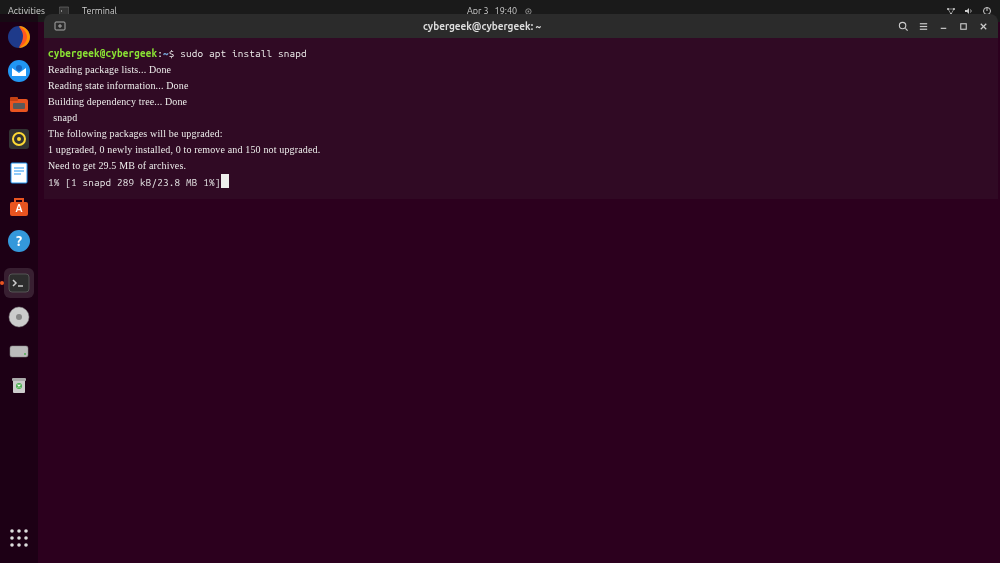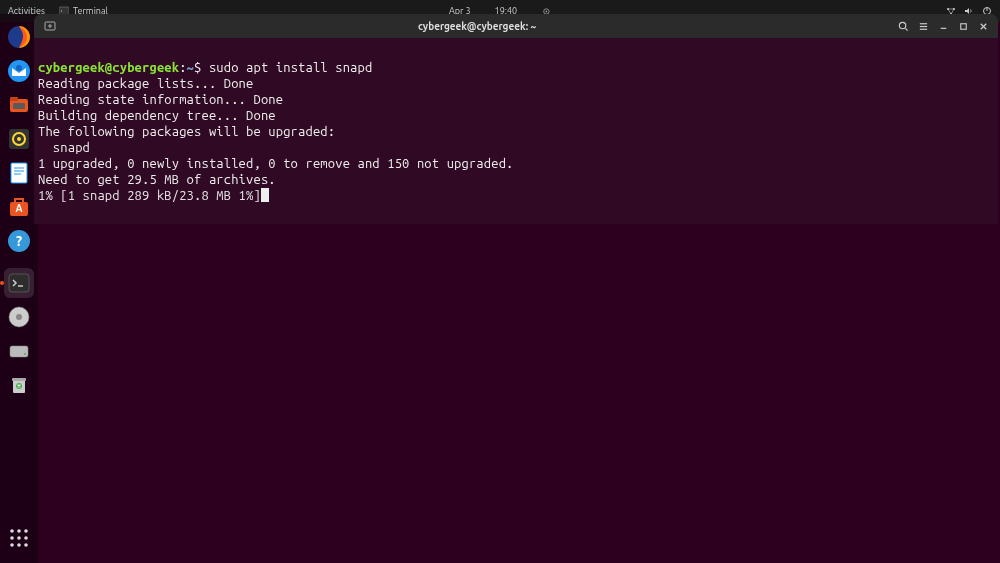--- a/index.html
+++ b/index.html
@@ -28,21 +28,21 @@
     .top-bar-left {
       display: flex;
       gap: 14px;
       align-items: center;
     }
     .top-bar-center {
       position: absolute;
       left: 50%;
       transform: translateX(-50%);
       display: flex;
-      gap: 24px;
+      gap: 6px;
       align-items: center;
     }
     .top-bar-right {
       margin-left: auto;
       display: flex;
       gap: 8px;
       align-items: center;
     }
     .top-bar-icon {
       width: 10px;
@@ -89,21 +89,21 @@
       border-radius: 50%;
     }
     .dock-spacer {
       flex: 1;
     }
     .dock-bottom {
       margin-bottom: 10px;
     }
     .window {
       position: absolute;
-      left: 34px;
+      left: 44px;
       right: 2px;
       top: 14px;
       display: flex;
       flex-direction: column;
     }
     .title-bar {
       height: 24px;
       background: #2b2b2b;
       display: flex;
       align-items: center;
@@ -138,53 +138,53 @@
       border-radius: 50%;
       display: flex;
       align-items: center;
       justify-content: center;
       cursor: pointer;
       color: #ccc;
     }
     .terminal-body {
       background: #300a24;
       flex: 1;
-      padding: 21px 4px;
+      padding: 8px 4px;
       font-family: "Ubuntu Mono", "DejaVu Sans Mono", monospace;
-      font-size: 13px;
+      font-size: 10px;
       line-height: 16px;
       color: #eeeeec;
       letter-spacing: 0.15px;
       height: 525px;
     }
     .prompt-user { color: #8ae234; font-weight: bold; }
     .prompt-colon { color: #eeeeec; }
     .prompt-path { color: #729fcf; font-weight: bold; }
     .prompt-dollar { color: #eeeeec; }
     .cmd { color: #eeeeec; }
-    .out { color: #eeeeec; }
+    .out { color: #eeeeec; font-family: Liberation Serif, serif; }
     .progress-line { color: #e5e5e5; }
     .cursor-block {
       display: inline-block;
       width: 8px;
       height: 14px;
       background: #eeeeec;
       vertical-align: text-bottom;
     }
     .terminal-line {
       white-space: pre;
     }
   </style>
 </head>
 <body>
 
 <div class="top-bar">
   <div class="top-bar-left">
     <span>Activities</span>
-    <span style="display:flex;align-items:center;gap:4px;">
+    <span style="display:flex;align-items:center;gap:13px;">
       <span class="top-bar-icon">
         <svg width="10" height="10" viewBox="0 0 10 10">
             <rect x="0" y="1" width="10" height="8" rx="1" fill="#333" stroke="#888" stroke-width="0.5"></rect>
             <path d="M2 4 L3 5 L2 6" stroke="#aaa" stroke-width="0.7" fill="none"></path>
           </svg>
       </span>
       <span>Terminal</span>
     </span>
   </div>
   <div class="top-bar-center">
@@ -357,19 +357,19 @@
             <line x1="9" y1="3" x2="3" y2="9" stroke="#ccc" stroke-width="1.3"></line>
           </svg>
       </div>
     </div>
   </div>
   <div class="terminal-body">
     <div class="terminal-line"><span class="prompt-user">cybergeek@cybergeek</span><span class="prompt-colon">:</span><span class="prompt-path">~</span><span class="prompt-dollar">$ </span><span class="cmd">sudo apt install snapd</span></div>
     <div class="terminal-line out">Reading package lists... Done</div>
     <div class="terminal-line out">Reading state information... Done</div>
     <div class="terminal-line out">Building dependency tree... Done</div>
+    <div class="terminal-line out">  snapd</div>
     <div class="terminal-line out">The following packages will be upgraded:</div>
-    <div class="terminal-line out">  snapd</div>
     <div class="terminal-line out">1 upgraded, 0 newly installed, 0 to remove and 150 not upgraded.</div>
     <div class="terminal-line out">Need to get 29.5 MB of archives.</div>
     <div class="terminal-line"><span class="progress-line">1% [1 snapd 289 kB/23.8 MB 1%]</span><span class="cursor-block"></span></div>
   </div>
 </div>
 
 </body></html>

